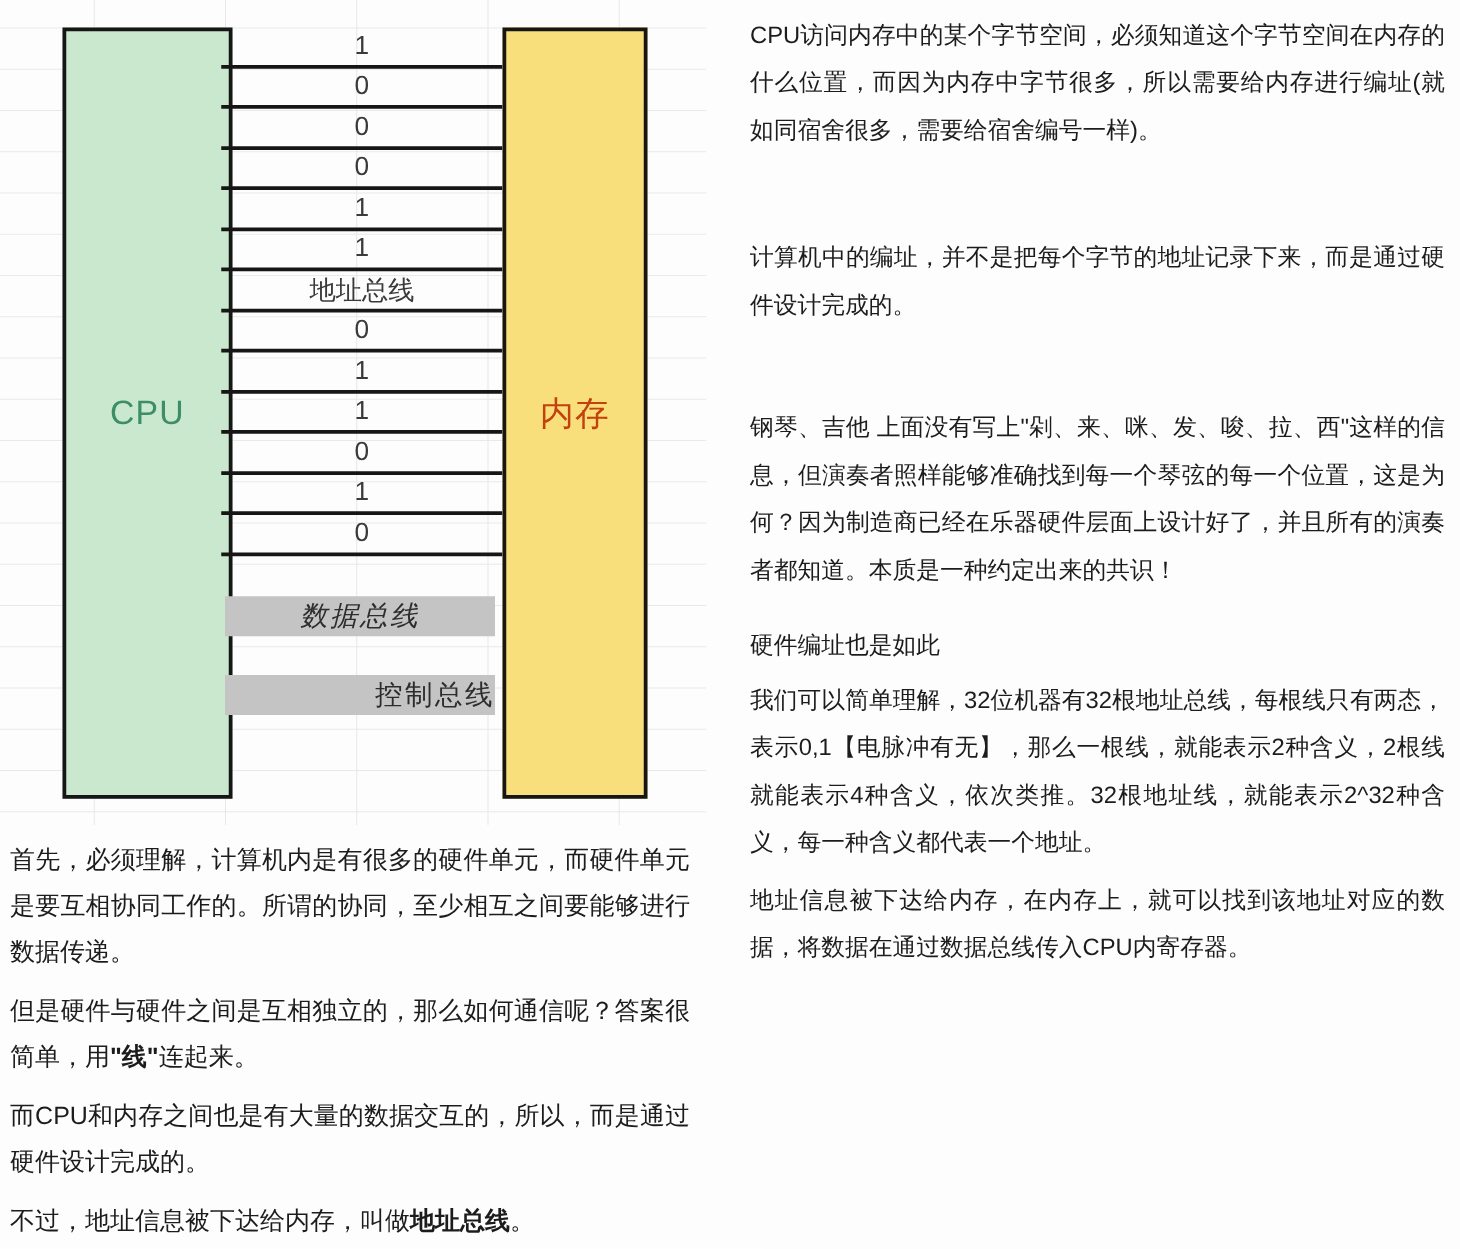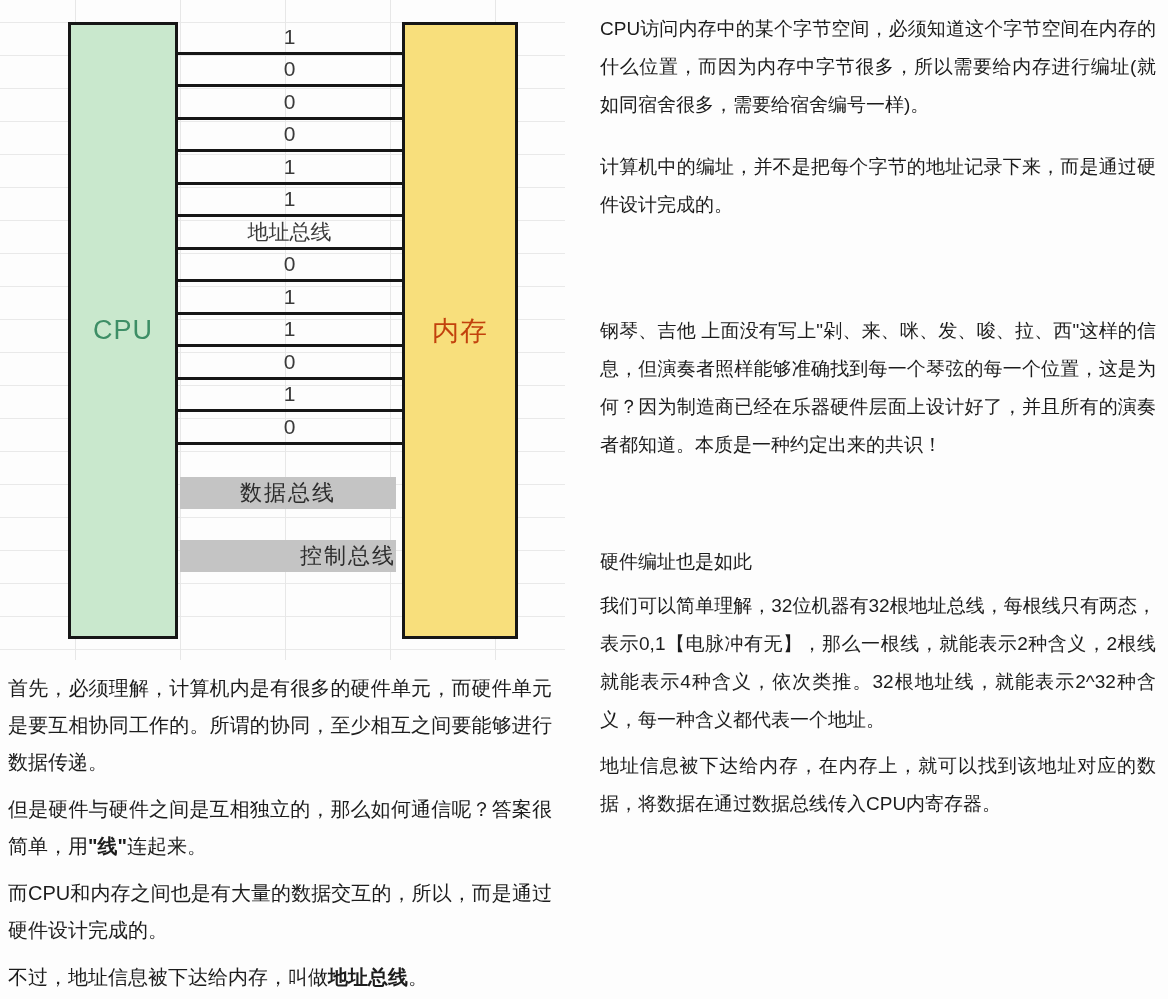--- a/index.html
+++ b/index.html
@@ -18,51 +18,51 @@
       linear-gradient(to bottom,#e9e9e9 1px,transparent 1px);
     background-size:105px 33px;
     background-position:-30px 22px;
   }
   .dbox{
     position:absolute; top:22px; height:617px;
     border:3px solid #161616;
     display:flex; align-items:center; justify-content:center;
     font-size:27px; letter-spacing:1px;
   }
-  .cpu-box{ left:68px; width:110px; background:#c9e8cd; color:#3d8e66;text-align:right; }
+  .cpu-box{ left:50px; width:136px; background:#c9e8cd; color:#3d8e66;text-align:right; }
   .mem-box{ left:402px; width:116px; background:#f8df7c; color:#c2410c; }
 
   .bus-area{ position:absolute; left:177px; top:22px; width:225px; }
   .bus-row{
     height:32.5px; border-bottom:3px solid #161616;
     display:flex; align-items:center; justify-content:center;
     font-size:21px; color:#3a3a3a;
   }
   .band{
     position:absolute; left:180px; width:216px; height:32px; background:#c4c4c4;
     display:flex; align-items:center; justify-content:center;
     font-size:22px; color:#2d2d2d; letter-spacing:2px;
   }
-  .band-data{ top:477px; }
+  .band-data{ top:477px;font-style:italic; }
   .band-ctrl{ top:540px;justify-content:flex-end; }
 
   
   .textcol p{ text-align:justify; }
   .left-col{
     position:absolute; left:8px; top:670px; width:544px;
     font-size:20px; line-height:37px; color:#1c1c1c;
   }
   .left-col p + p{ margin-top:10px; }
   .right-col{
     position:absolute; left:600px; top:10px; width:556px;
     font-size:19px; line-height:38px; color:#1c1c1c;
   }
-  .right-col .r2{ margin-top:24px; }
-  .right-col .r3{ margin-top:88px; }
-  .right-col .r4{ margin-top:79px; }
+  .right-col .r2{ margin-top:64px; }
+  .right-col .r3{ margin-top:60px; }
+  .right-col .r4{ margin-top:22px; }
   .right-col .r5{ margin-top:6px; }
   .right-col .r6{ margin-top:8px; }
   b{ font-weight:bold; }
 </style>
 </head>
 <body>
 
 <div class="canvas">
 
   <div class="diagram">

